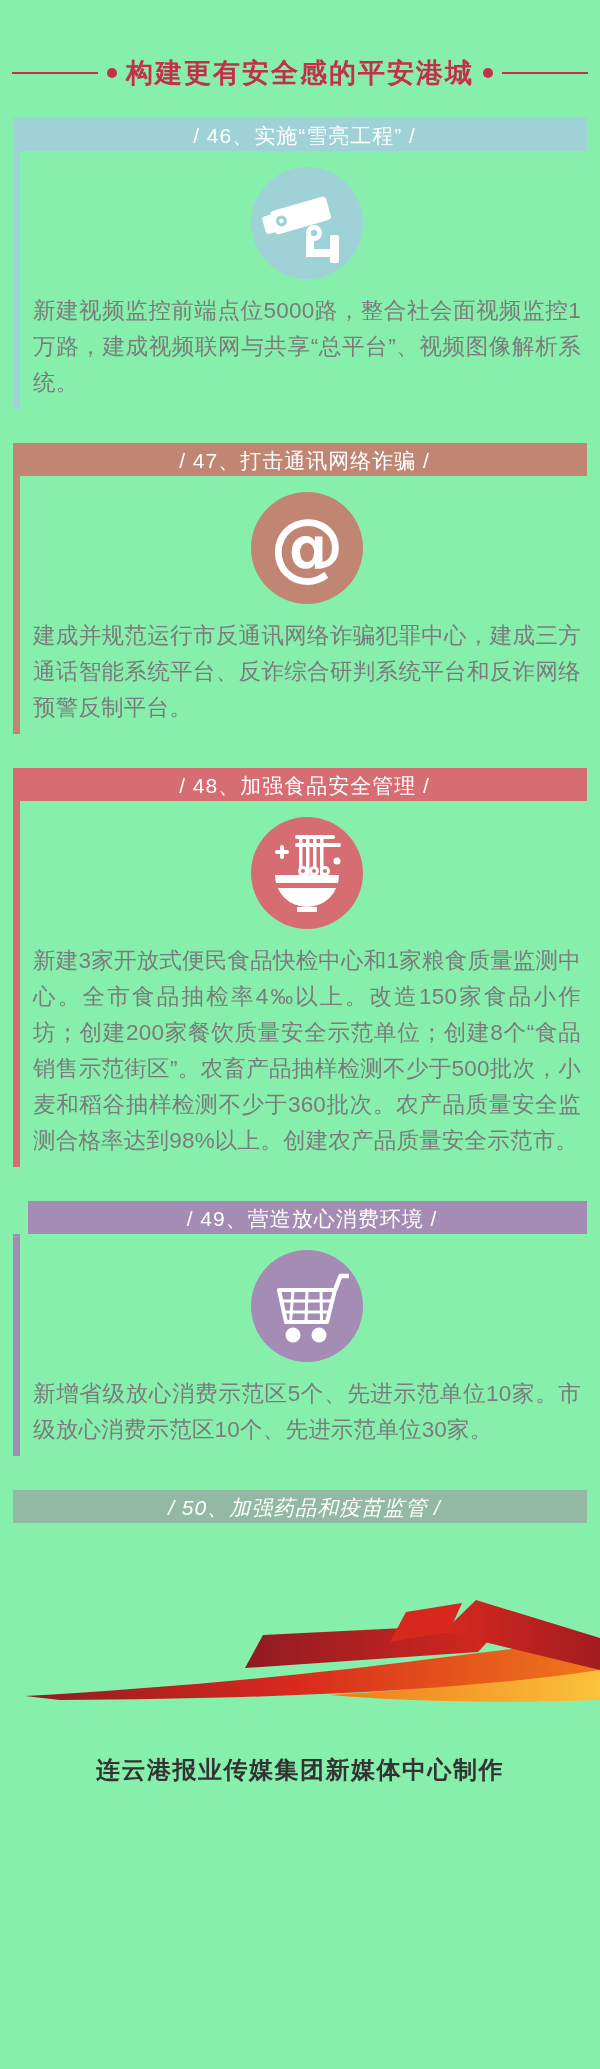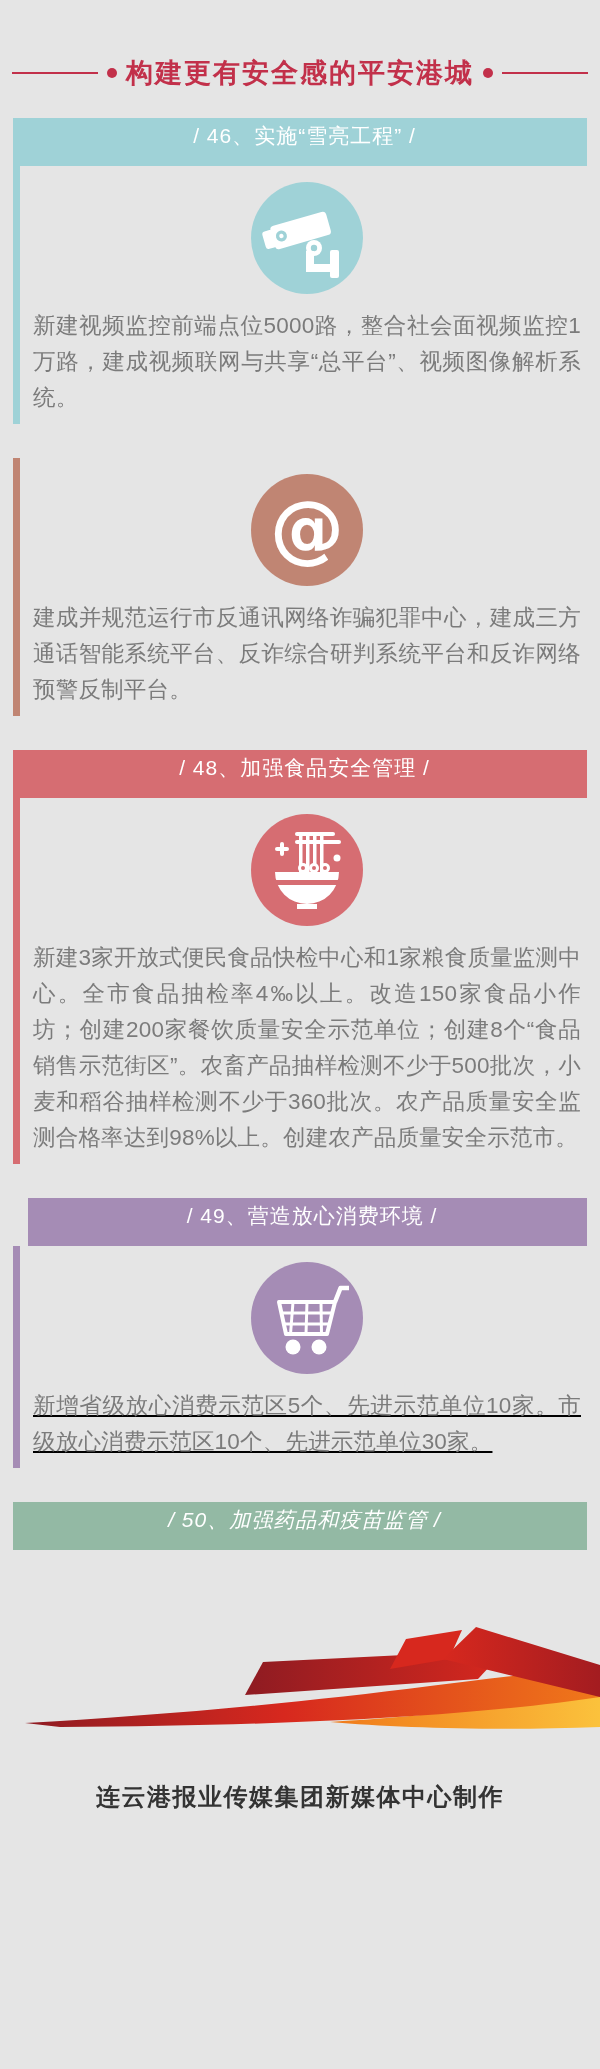--- a/index.html
+++ b/index.html
@@ -1,31 +1,31 @@
 <!DOCTYPE html>
 <html><head>
 <meta charset="utf-8">
 <style>
   * { margin:0; padding:0; box-sizing:border-box; }
   body { background:#ffffff; }
   .page {
-    width:600px; height:2069px; margin:0 auto; background:#e5e5e5;
+    width:600px; height:2069px; margin:0 auto; background:#86efac;
     font-family:"Liberation Sans","DejaVu Sans",sans-serif;
     overflow:hidden; position:relative;
   }
   
   .title-row { display:flex; align-items:center; padding:55px 12px 0 12px; height:90px; }
   .t-line { flex:1; height:2px; background:#c2304a; }
   .t-dot { width:10px; height:10px; border-radius:50%; background:#c2304a; margin:0 9px; flex:0 0 auto; }
   .t-text { font-size:27px; font-weight:bold; color:#c2304a; letter-spacing:2px; white-space:nowrap; }
   
   .section { margin:28px 13px 34px 13px; }
   .section:first-of-type { margin-top:28px; }
   .sec-header {
-    height:48px; line-height:36px; text-align:center; color:#ffffff;
+    height:33px; line-height:36px; text-align:center; color:#ffffff;
     font-size:21px; letter-spacing:1px;padding-left:9px;
   }
   .sec-body { border-left:7px solid #ccc; padding:16px 6px 8px 13px; }
   .icon-circle {
     width:112px; height:112px; border-radius:50%; margin:0 auto;
     display:flex; align-items:center; justify-content:center;
   }
   .icon-circle svg { width:100px; height:100px; display:block; }
   .at-glyph {
     font-family:"DejaVu Sans",sans-serif; font-weight:bold; font-size:74px;
@@ -71,20 +71,21 @@
           <circle cx="57" cy="60" r="3.2" fill="currentColor"></circle>
           <path d="M53 63 L53 80 L74 80" stroke="#fff" stroke-width="8" fill="none"></path>
           <rect x="73" y="62" width="9" height="28" rx="2" fill="#fff"></rect>
         </svg>
       </div>
       <p class="sec-text">新建视频监控前端点位5000路，整合社会面视频监控1万路，建成视频联网与共享“总平台”、视频图像解析系统。</p>
     </div>
   </div>
 
   <div class="section">
+    <div class="sec-header" style="background-color: rgb(192, 133, 115);">/ 47、打击通讯网络诈骗 /</div>
     <div class="sec-body" style="border-left-color: rgb(192, 133, 115);">
       <div class="icon-circle" style="background-color: rgb(192, 133, 115); color: rgb(192, 133, 115);">
         <span class="at-glyph">@</span>
       </div>
       <p class="sec-text">建成并规范运行市反通讯网络诈骗犯罪中心，建成三方通话智能系统平台、反诈综合研判系统平台和反诈网络预警反制平台。</p>
     </div>
   </div>
 
   <div class="section">
     <div class="sec-header" style="background-color: rgb(214, 109, 114);">/ 48、加强食品安全管理 /</div>
@@ -110,21 +111,21 @@
           <rect x="14" y="60" width="72" height="5" fill="currentColor"></rect>
           <rect x="40" y="84" width="20" height="5" fill="#fff"></rect>
         </svg>
       </div>
       <p class="sec-text">新建3家开放式便民食品快检中心和1家粮食质量监测中心。全市食品抽检率4‰以上。改造150家食品小作坊；创建200家餐饮质量安全示范单位；创建8个“食品销售示范街区”。农畜产品抽样检测不少于500批次，小麦和稻谷抽样检测不少于360批次。农产品质量安全监测合格率达到98%以上。创建农产品质量安全示范市。</p>
     </div>
   </div>
 
   <div class="section">
     <div class="sec-header" style="background-color: rgb(165, 140, 181); margin-left: 15px;">/ 49、营造放心消费环境 /</div>
-    <div class="sec-body" style="border-left-color: rgb(165, 140, 181); text-decoration: underline;">
+    <div class="sec-body" style="border-left-color: rgb(165, 140, 181);">
       <div class="icon-circle" style="background-color: rgb(165, 140, 181); color: rgb(165, 140, 181);">
         <svg viewBox="0 0 100 100">
           <path d="M22 34 h56 l-8 32 h-41 z" fill="none" stroke="#fff" stroke-width="4" stroke-linejoin="round"></path>
           <line x1="36" y1="34" x2="33.5" y2="66" stroke="#fff" stroke-width="3"></line>
           <line x1="50" y1="34" x2="49" y2="66" stroke="#fff" stroke-width="3"></line>
           <line x1="64" y1="34" x2="64.5" y2="66" stroke="#fff" stroke-width="3"></line>
           <line x1="24.5" y1="45" x2="75.5" y2="45" stroke="#fff" stroke-width="3"></line>
           <line x1="26.5" y1="56" x2="73" y2="56" stroke="#fff" stroke-width="3"></line>
           <path d="M78 34 l5.5 -14 h8.5" fill="none" stroke="#fff" stroke-width="4.5" stroke-linejoin="round"></path>
           <circle cx="36" cy="79" r="7.5" fill="#fff"></circle>

